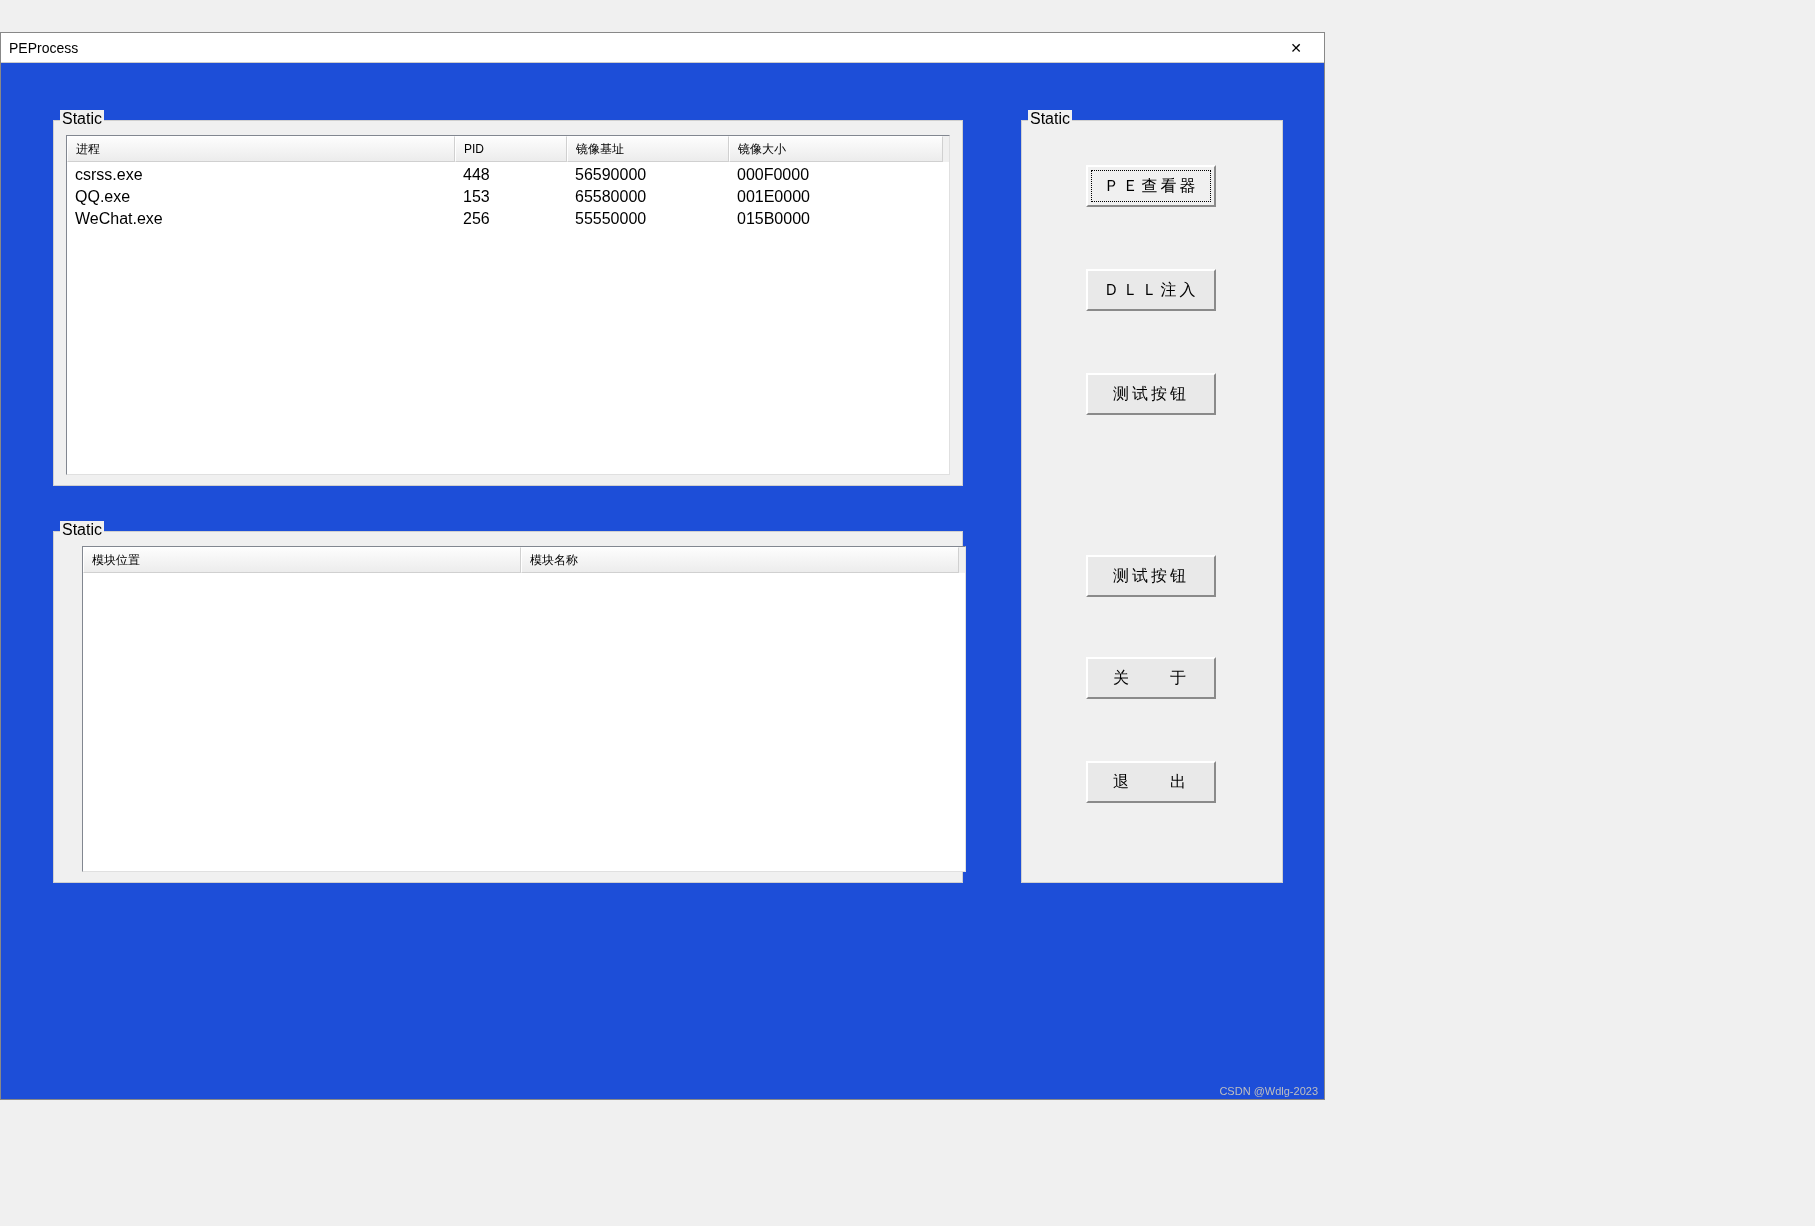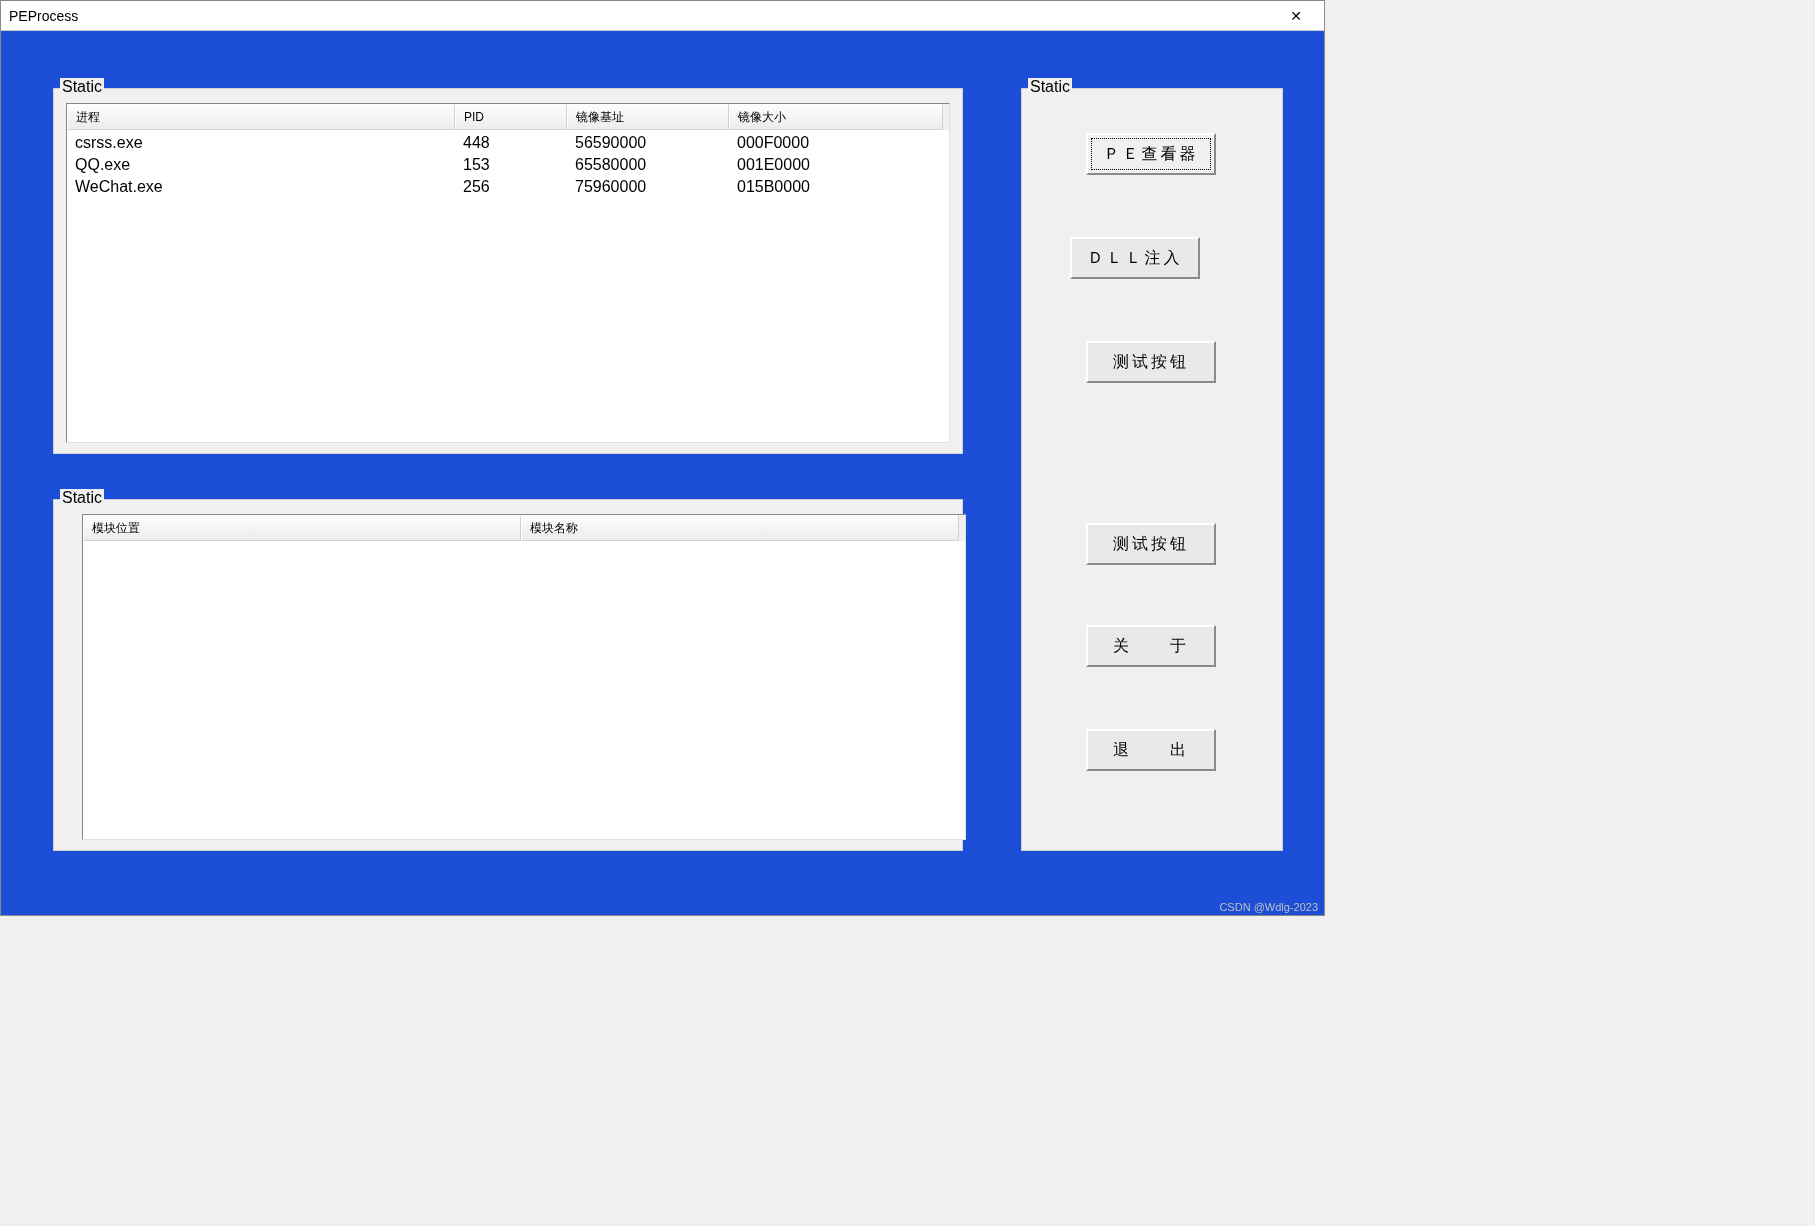--- a/index.html
+++ b/index.html
@@ -4,24 +4,25 @@
   <style>
     * { box-sizing: border-box; margin: 0; padding: 0; }
     body {
       font-family: "Microsoft YaHei", "Segoe UI", Tahoma, sans-serif;
       background: #f0f0f0;
       font-size: 16px;
       color: #000;
     }
     .window {
       width: 1325px;
-      height: 916px;
+      height: 1068px;
       background: #fff;
       border: 1px solid #888;
       position: relative;
+      margin-top: 32px;
     }
     .titlebar {
       height: 30px;
       border-bottom: 1px solid #ccc;
       display: flex;
       align-items: center;
       padding: 0 8px;
       background: #fff;
     }
     .titlebar-title {
@@ -120,21 +121,21 @@
       justify-content: center;
       cursor: pointer;
       font-family: "SimSun", "Microsoft YaHei", sans-serif;
     }
     .btn.focused {
       outline: 1px dotted #000;
       outline-offset: -6px;
       background: #f0f0f0;
     }
     .btn-1 { left: 64px; top: 44px; text-align: right; }
-    .btn-2 { left: 48px; top: 148px; }
+    .btn-2 { left: 64px; top: 148px; }
     .btn-3 { left: 64px; top: 252px; }
     .btn-4 { left: 64px; top: 434px; }
     .btn-5 { left: 64px; top: 536px; text-align: center; }
     .btn-6 { left: 64px; top: 640px; }
 
     .watermark {
       position: absolute;
       right: 6px;
       bottom: 2px;
       font-size: 11px;
@@ -171,21 +172,21 @@
             </div>
             <div class="lv-row">
               <div class="lv-cell" style="width: 388px;">QQ.exe</div>
               <div class="lv-cell" style="width: 112px;">153</div>
               <div class="lv-cell" style="width: 162px;">65580000</div>
               <div class="lv-cell" style="width: 214px;">001E0000</div>
             </div>
             <div class="lv-row">
               <div class="lv-cell" style="width: 388px;">WeChat.exe</div>
               <div class="lv-cell" style="width: 112px;">256</div>
-              <div class="lv-cell" style="width: 162px;">75960000</div>
+              <div class="lv-cell" style="width: 162px;">55550000</div>
               <div class="lv-cell" style="width: 214px;">015B0000</div>
             </div>
           </div>
       </div>
     </div>
 
     <div class="groupbox gb-module">
       <span class="groupbox-label">Static</span>
       <div class="listview lv-module">
         <div class="lv-header" id="mod-header">

